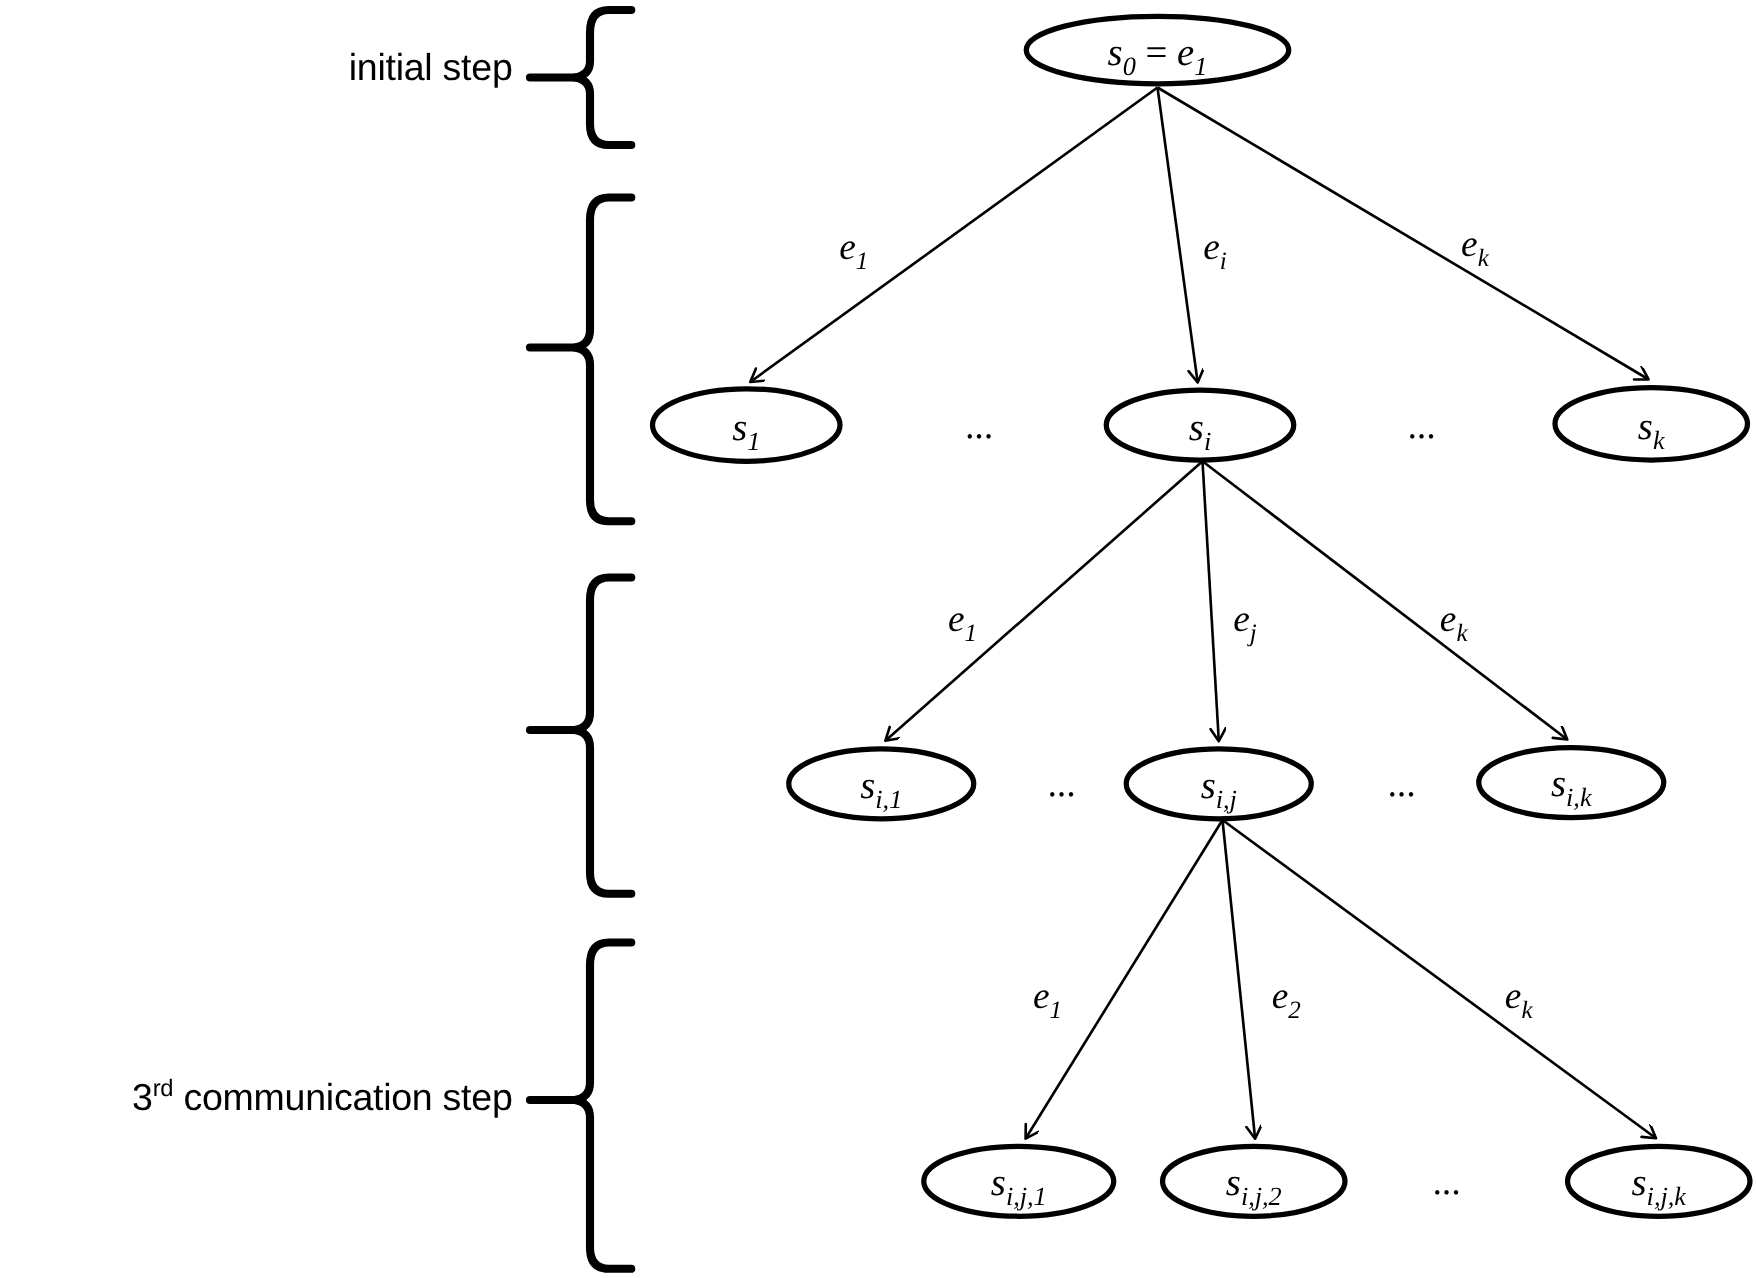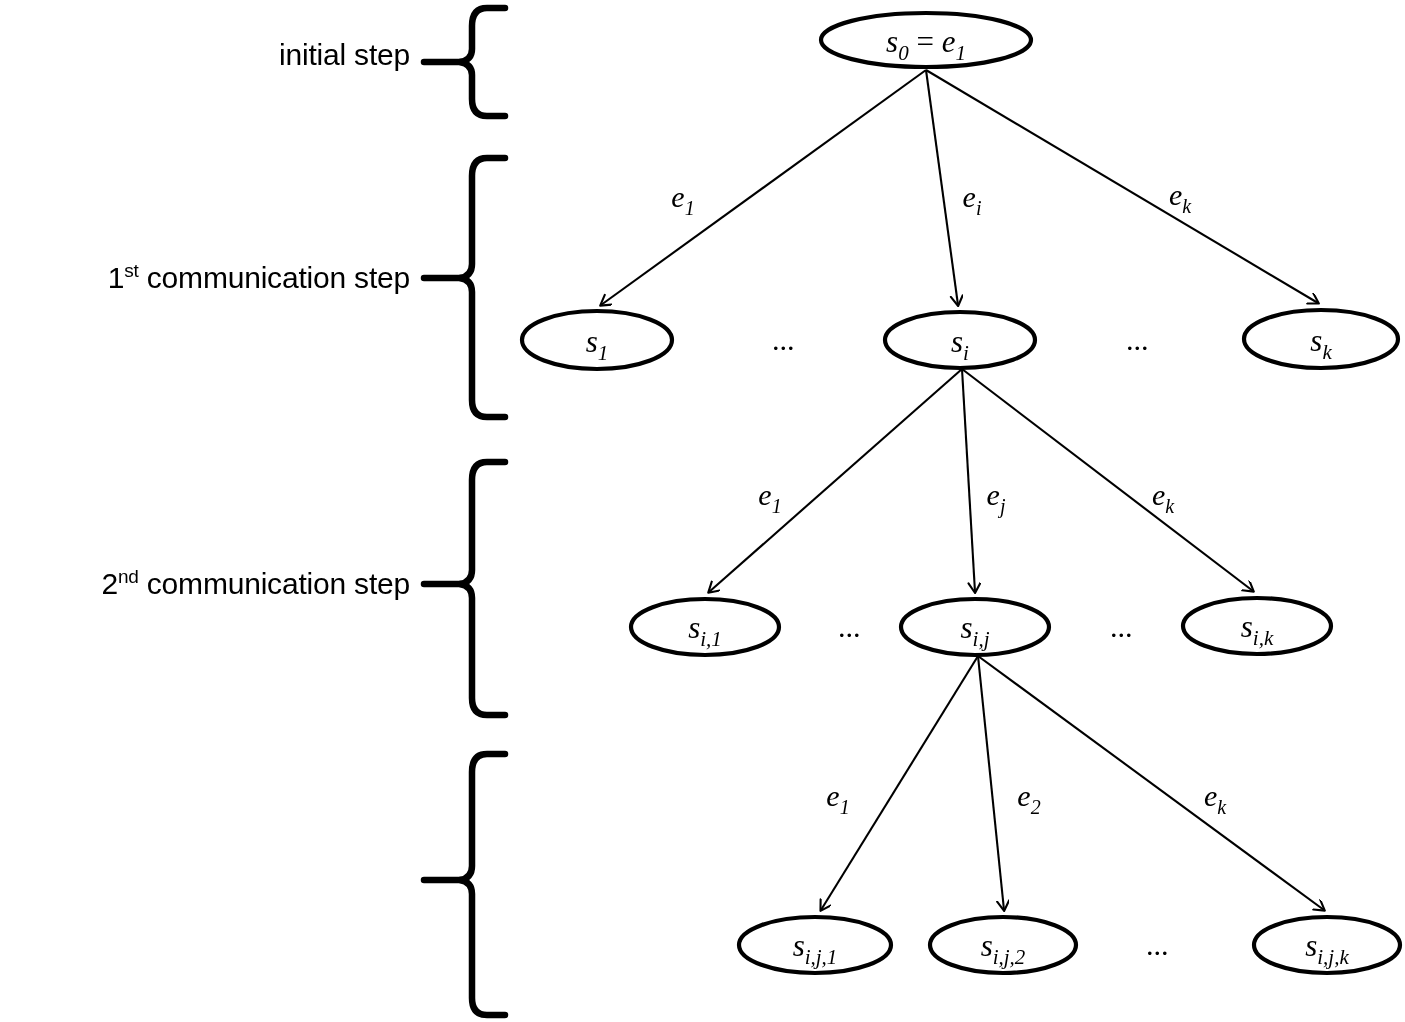--- a/index.html
+++ b/index.html
@@ -92,28 +92,25 @@
 </style>
 </head>
 <body>
 
 <div id="diagram-root">
 
   <div class="step-label" style="left:250px; top:38px; width:160px;">
     <span>initial step</span>
   </div>
 
-  <div class="step-label" style="left:30px; top:261px; width:380px;">
-    <span>1</span><span class="ord">st</span><span> communication step</span>
+
+
+  <div class="step-label" style="left:10px; top:862px; width:400px;">
+    <span>3</span><span class="ord">rd</span><span> communication step</span>
   </div>
-
-  <div class="step-label" style="left:10px; top:567px; width:400px;">
-    <span>2</span><span class="ord">nd</span><span> communication step</span>
-  </div>
-
 
   <svg class="canvas" viewBox="0 0 1405 1022" xmlns="http://www.w3.org/2000/svg">
     <defs>
       <marker id="arrowOpen" markerWidth="14" markerHeight="14" refX="10" refY="6" orient="auto" markerUnits="userSpaceOnUse">
         <path d="M1,0 L11,6 L1,12" fill="none" stroke="#000000" stroke-width="2.1" stroke-linecap="round" stroke-linejoin="round"></path>
       </marker>
     </defs>
 
     <g>
       <path class="brace-path" d="M505,8 L487,8 Q472,8 472,26 L472,49 Q472,60 460,62 Q472,64 472,75 L472,99 Q472,116 487,116 L505,116"></path>

